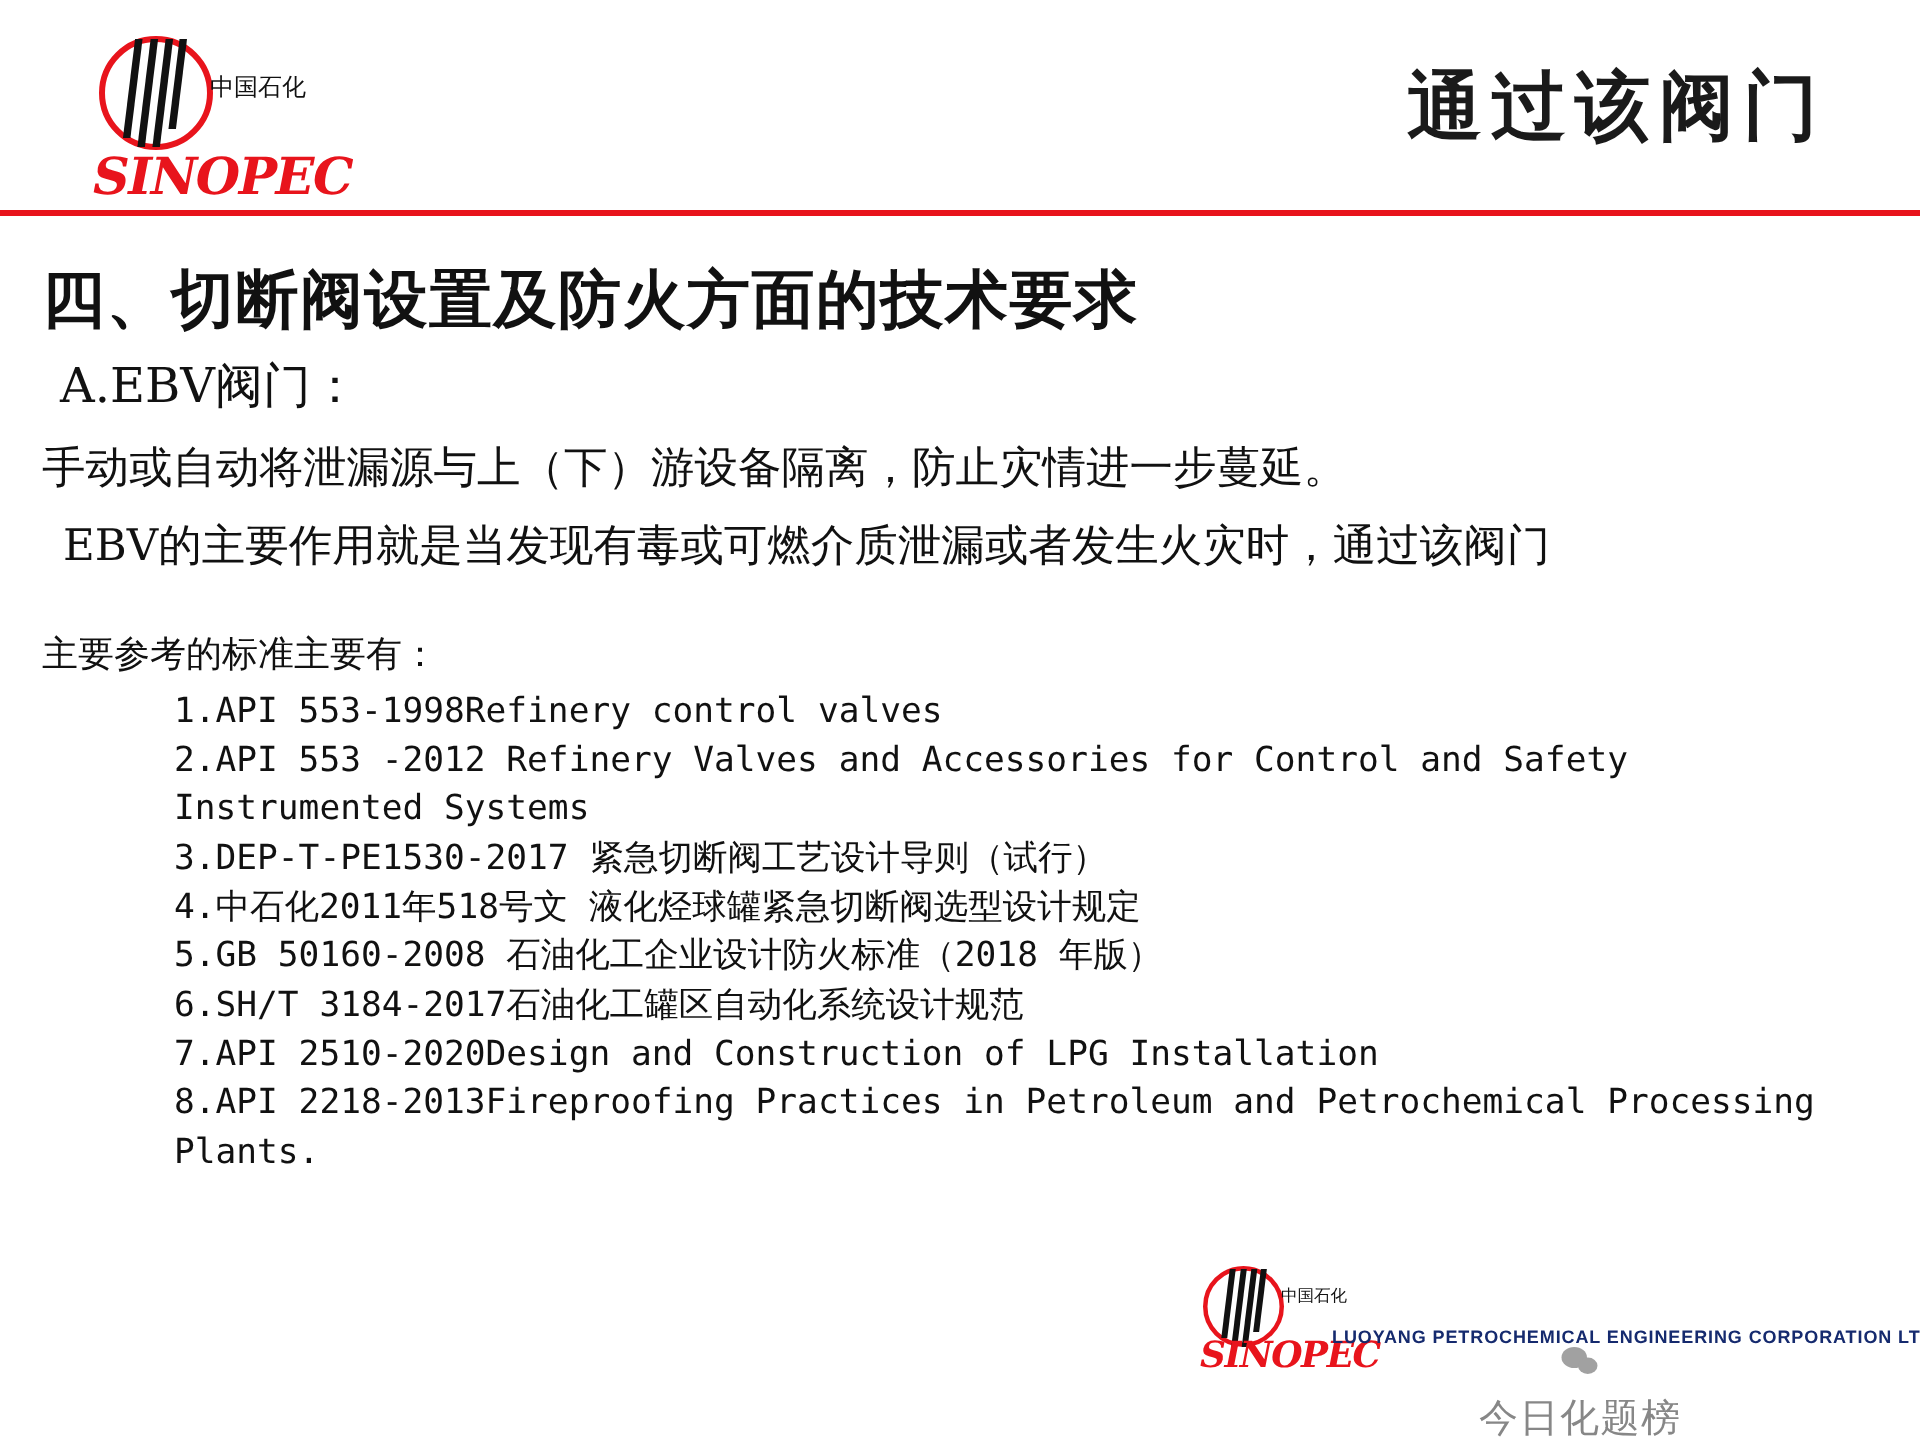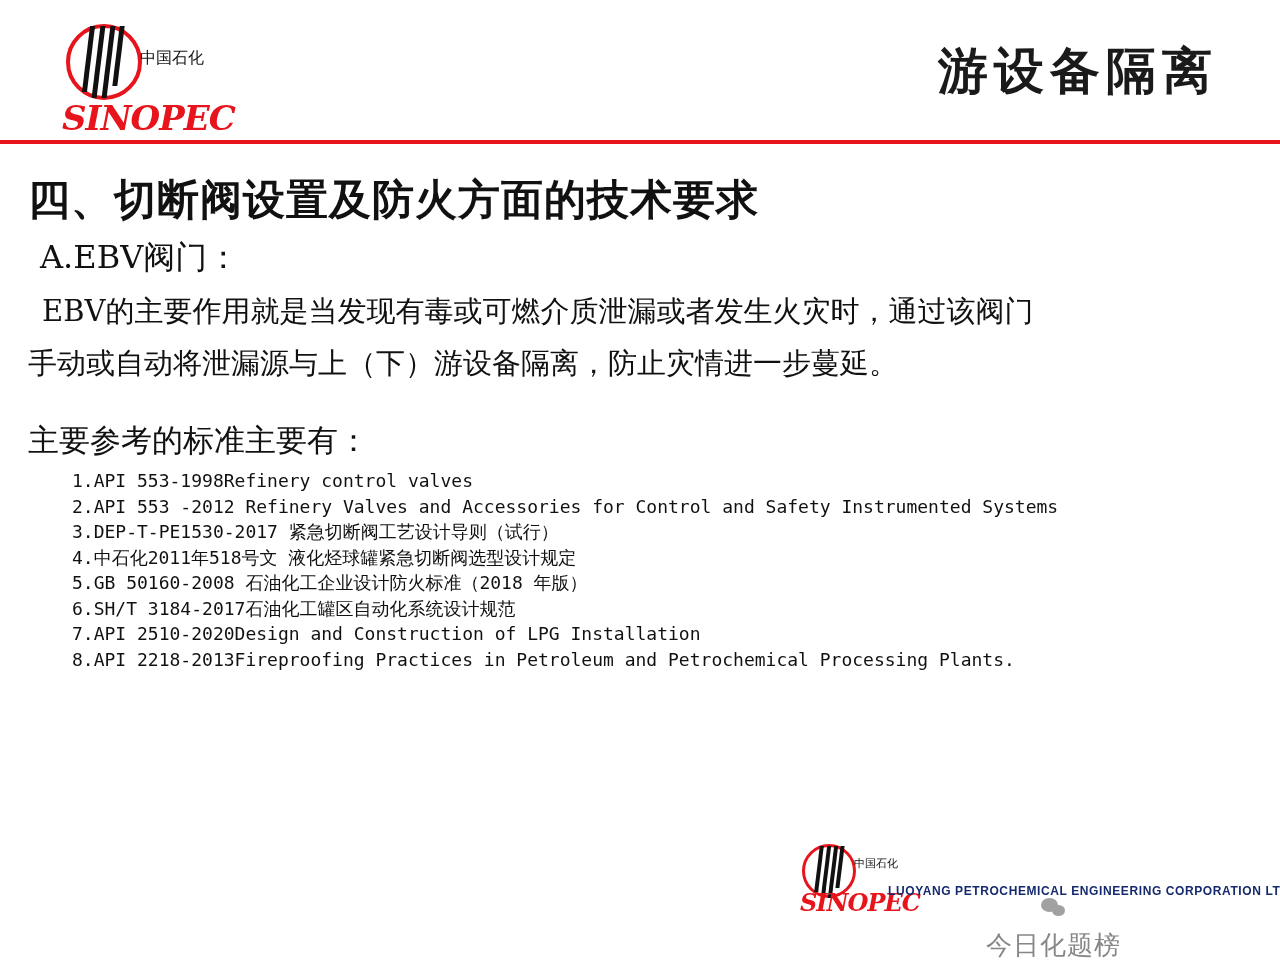--- a/index.html
+++ b/index.html
@@ -137,35 +137,36 @@
     line-height: 1.45;
     color: #111;
     text-indent: 14px;
   }
   .para2 {
     text-indent: 0;
   }
   .refs-head {
     margin: 36px 0 0 28px;
     font-family: "DejaVu Serif", serif;
-    font-size: 31px;
+    font-size: 24px;
     color: #111;
   }
   ol.refs {
     margin: 6px 0 0 0;
     padding: 0 0 0 72px;
     list-style: none;
     width: 1190px;
   }
   ol.refs li {
     font-family: "DejaVu Sans Mono", monospace;
-    font-size: 18px;
+    font-size: 23px;
     line-height: 1.42;
     color: #111;
     white-space: normal;
+    margin-left: 44px;
   }
 
   
   .logo-footer {
     position: absolute;
     left: 800px;
     top: 840px;
     width: 430px;
     height: 70px;
   }
@@ -253,32 +254,32 @@
         <span></span>
           <span></span>
           <span></span>
           <span></span>
       </div>
       <div class="logo-cn">中国石化</div>
       <div class="logo-word">SINOPEC</div>
     </div>
   </div>
 
-  <div class="header-title">游设备隔离</div>
+  <div class="header-title">通过该阀门</div>
 </div>
 <div class="header-rule"></div>
 
 <div class="content">
 
   <div class="section-title">四、切断阀设置及防火方面的技术要求</div>
 
   <div class="sub-title">A.EBV阀门：</div>
 
+  <div class="para para2">手动或自动将泄漏源与上（下）游设备隔离，防止灾情进一步蔓延。</div>
   <div class="para">EBV的主要作用就是当发现有毒或可燃介质泄漏或者发生火灾时，通过该阀门</div>
-  <div class="para para2">手动或自动将泄漏源与上（下）游设备隔离，防止灾情进一步蔓延。</div>
 
   <div class="refs-head">主要参考的标准主要有：</div>
 
   <ol class="refs">
     <li>1.API 553-1998Refinery control valves</li>
     <li>2.API 553 -2012 Refinery Valves and Accessories for Control and Safety Instrumented Systems</li>
     <li>3.DEP-T-PE1530-2017 紧急切断阀工艺设计导则（试行）</li>
     <li>4.中石化2011年518号文  液化烃球罐紧急切断阀选型设计规定</li>
     <li>5.GB 50160-2008 石油化工企业设计防火标准（2018 年版）</li>
     <li>6.SH/T 3184-2017石油化工罐区自动化系统设计规范</li>

